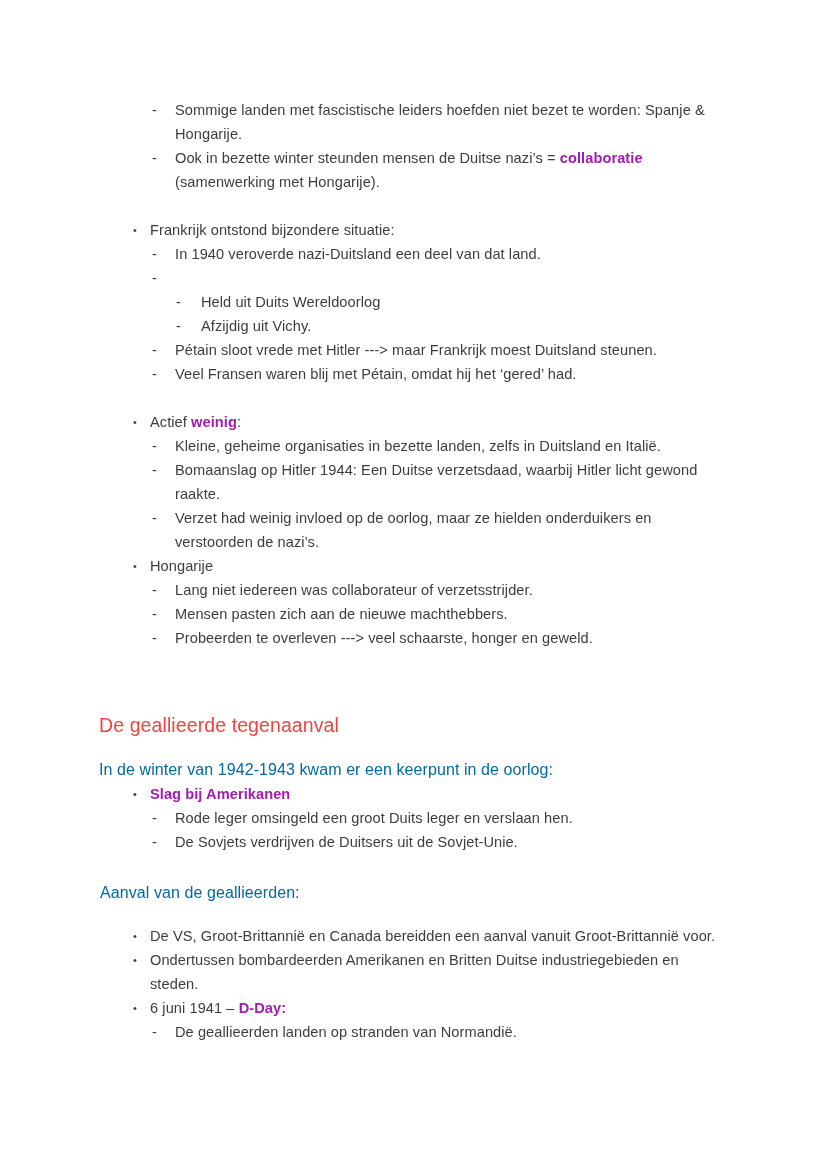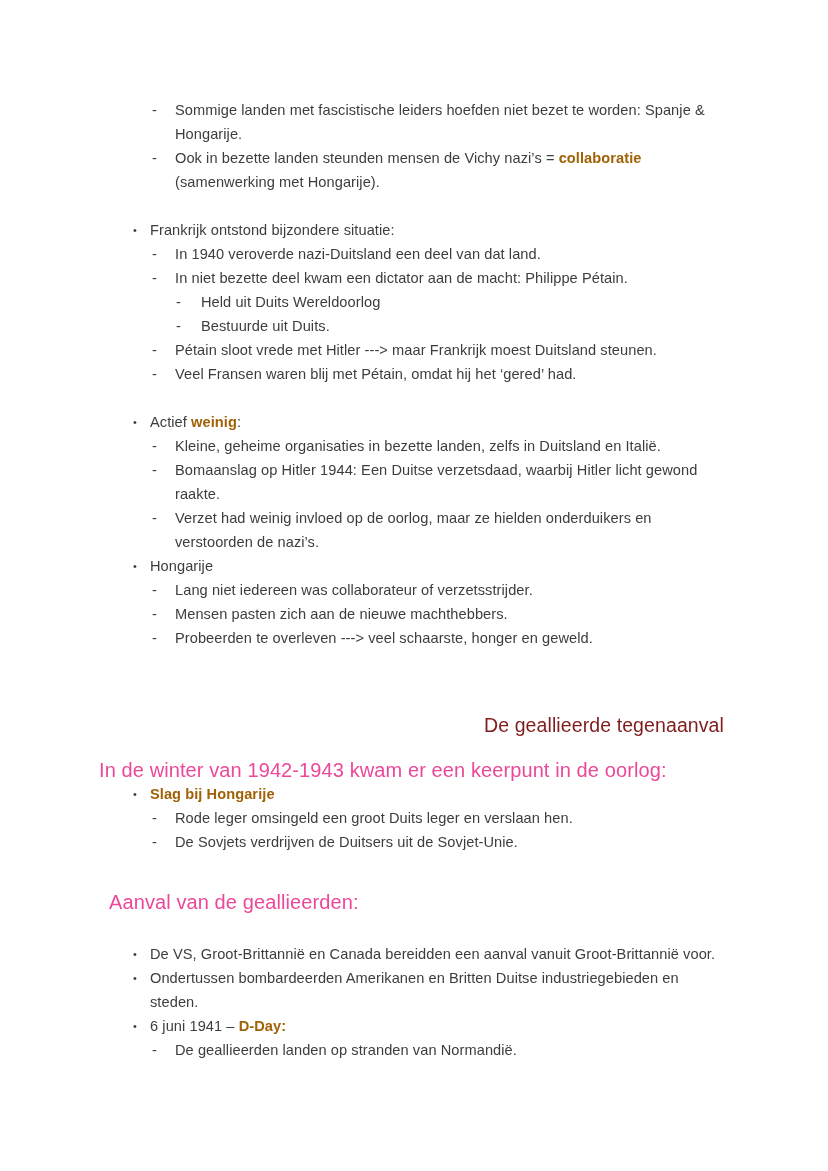--- a/index.html
+++ b/index.html
@@ -60,36 +60,35 @@
   
   .lvl2 { padding-left: 53px; }
   .lvl2 > .marker { width: 23px; }
 
   
   .lvl3 { padding-left: 77px; }
   .lvl3 > .marker { width: 25px; }
 
   
   .para {
-    font-size: 20px;
-    line-height: 24px;
-    color: #ec4899;
+    font-size: 16px;
+    line-height: 24px;
+    color: #0369a1;
     letter-spacing: 0.005em;
   }
 
-  .b { font-weight: bold; color: #a16207; }
+  .b { font-weight: bold; color: #a21caf; }
 
   h2.heading {
     margin: 0;
     font-weight: normal;
     font-size: 19.5px;
     line-height: 26px;
-    color: #7f1d1d;
+    color: #ef4444;
     letter-spacing: 0.005em;
-    text-align: right;
   }
 
   
   .sp-sm { height: 24px; }
   .sp-md { height: 26px; }
   .sp-lg { height: 62px; }
   .sp-xl { height: 18px; }
   .sp-head { height: 20px; }
 </style>
 </head>
@@ -98,46 +97,45 @@
 <div class="page">
   <div class="content">
 
     <div class="blk" id="block-occupation-notes">
         <div class="row lvl2">
           <span class="marker">-</span>
           <span class="txt"><span>Sommige landen met fascistische leiders hoefden niet bezet te worden: Spanje &amp; Hongarije.</span></span>
         </div>
         <div class="row lvl2">
           <span class="marker">-</span>
-          <span class="txt"><span>Ook in bezette landen steunden mensen de Vichy nazi’s = </span><span class="b">collaboratie</span><span> (samenwerking met Hongarije).</span></span>
+          <span class="txt"><span>Ook in bezette winter steunden mensen de Duitse nazi’s = </span><span class="b">collaboratie</span><span> (samenwerking met Hongarije).</span></span>
         </div>
       </div>
 
     <div class="sp-sm"></div>
 
     <div class="blk" id="block-frankrijk">
         <div class="row lvl1">
           <span class="marker dot">•</span>
           <span class="txt"><span>Frankrijk ontstond bijzondere situatie:</span></span>
         </div>
         <div class="row lvl2">
           <span class="marker">-</span>
           <span class="txt"><span>In 1940 veroverde nazi-Duitsland een deel van dat land.</span></span>
         </div>
         <div class="row lvl2">
           <span class="marker">-</span>
-          <span class="txt"><span>In niet bezette deel kwam een dictator aan de macht: Philippe Pétain.</span></span>
         </div>
         <div class="row lvl3">
           <span class="marker">-</span>
           <span class="txt"><span>Held uit Duits Wereldoorlog</span></span>
         </div>
         <div class="row lvl3">
           <span class="marker">-</span>
-          <span class="txt"><span>Bestuurde uit Duits.</span></span>
+          <span class="txt"><span>Afzijdig uit Vichy.</span></span>
         </div>
         <div class="row lvl2">
           <span class="marker">-</span>
           <span class="txt"><span>Pétain sloot vrede met Hitler ---&gt; maar Frankrijk moest Duitsland steunen.</span></span>
         </div>
         <div class="row lvl2">
           <span class="marker">-</span>
           <span class="txt"><span>Veel Fransen waren blij met Pétain, omdat hij het ‘gered’ had.</span></span>
         </div>
       </div>
@@ -183,35 +181,35 @@
 
     <h2 class="heading">De geallieerde tegenaanval</h2>
 
     <div class="sp-head"></div>
 
     <p class="para" style="margin:0;">In de winter van 1942-1943 kwam er een keerpunt in de oorlog:</p>
 
     <div class="blk" id="block-stalingrad">
         <div class="row lvl1">
           <span class="marker dot">•</span>
-          <span class="txt"><span class="b">Slag bij Hongarije</span></span>
+          <span class="txt"><span class="b">Slag bij Amerikanen</span></span>
         </div>
         <div class="row lvl2">
           <span class="marker">-</span>
           <span class="txt"><span>Rode leger omsingeld een groot Duits leger en verslaan hen.</span></span>
         </div>
         <div class="row lvl2">
           <span class="marker">-</span>
           <span class="txt"><span>De Sovjets verdrijven de Duitsers uit de Sovjet-Unie.</span></span>
         </div>
       </div>
 
     <div class="sp-md"></div>
 
-    <p class="para" style="margin:10px;">Aanval van de geallieerden:</p>
+    <p class="para" style="margin:1px;">Aanval van de geallieerden:</p>
 
     <div class="sp-xl"></div>
 
     <div class="blk" id="block-aanval">
         <div class="row lvl1">
           <span class="marker dot">•</span>
           <span class="txt"><span>De VS, Groot-Brittannië en Canada bereidden een aanval vanuit Groot-Brittannië voor.</span></span>
         </div>
         <div class="row lvl1">
           <span class="marker dot">•</span>

